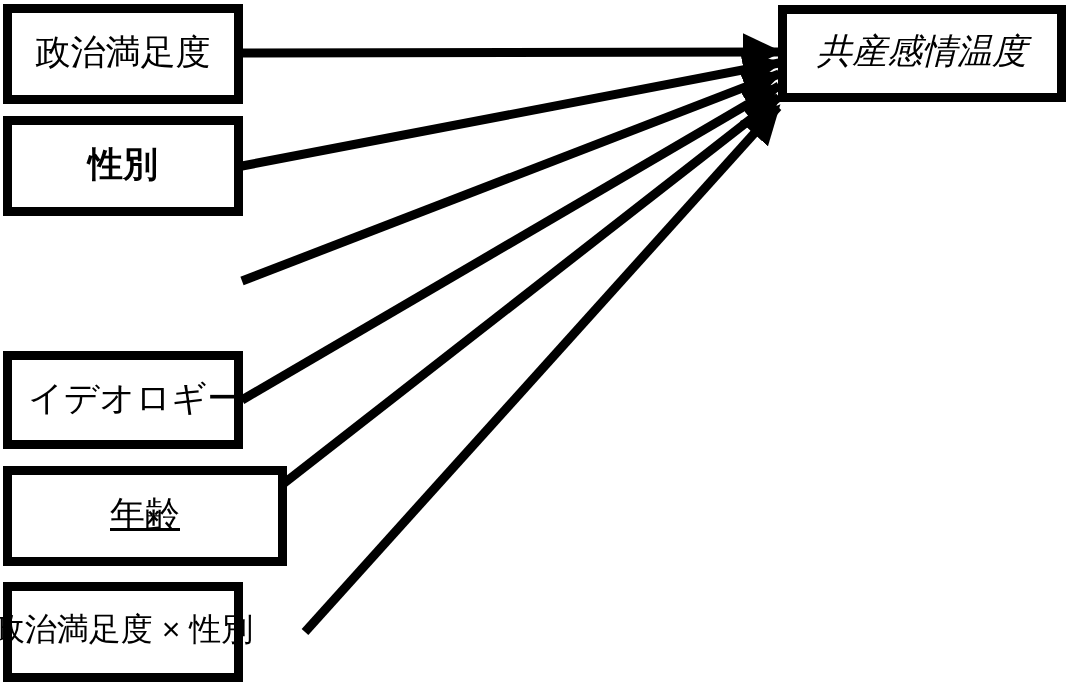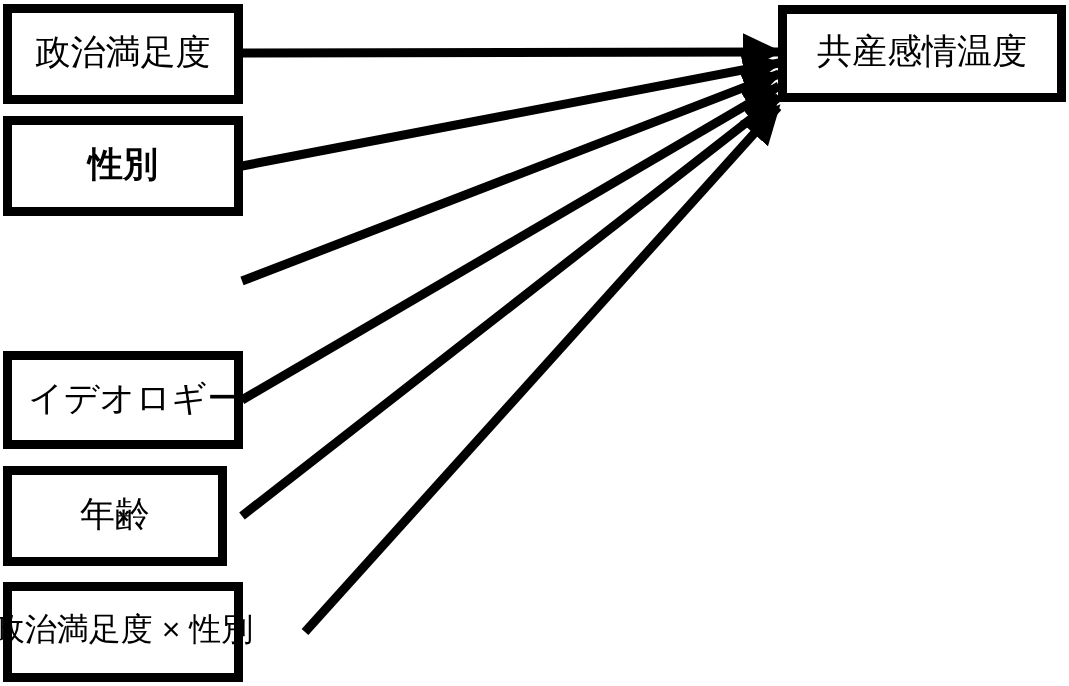--- a/index.html
+++ b/index.html
@@ -9,23 +9,23 @@
   .node{position:absolute;box-sizing:border-box;border:9px solid #000;
         background:#fff;display:flex;align-items:center;justify-content:center;
         font-size:35px;color:#000;white-space:nowrap;z-index:2;}
   .node span{position:relative;top:-2px;}
   .n6{font-size:32px;}
   #arrows{position:absolute;left:0;top:0;z-index:1;}
   .n1{left:3px;top:4px;width:240px;height:100px;}
   .n2{left:3px;top:116px;width:240px;height:100px;font-weight:bold;}
   .n3{left:3px;top:232px;width:240px;height:99px;}
   .n4{left:3px;top:351px;width:240px;height:98px;padding-left:24px;}
-  .n5{left:3px;top:466px;width:224px;height:100px;}
+  .n5{left:3px;top:466px;width:284px;height:100px;text-decoration:underline;}
   .n6{left:3px;top:582px;width:240px;height:100px;}
-  .n7{left:778px;top:5px;width:288px;height:97px;}
+  .n7{left:778px;top:5px;width:288px;height:97px;font-style:italic;}
 </style>
 </head>
 <body>
 
 <div class="stage">
   <svg id="arrows" width="1069" height="686">
     <defs>
       <marker id="ah" markerUnits="strokeWidth" markerWidth="4.4" markerHeight="4.2" refX="4" refY="2.1" orient="auto">
         <path d="M0,0 L4.4,2.1 L0,4.2 Z" fill="#000"></path>
       </marker>

